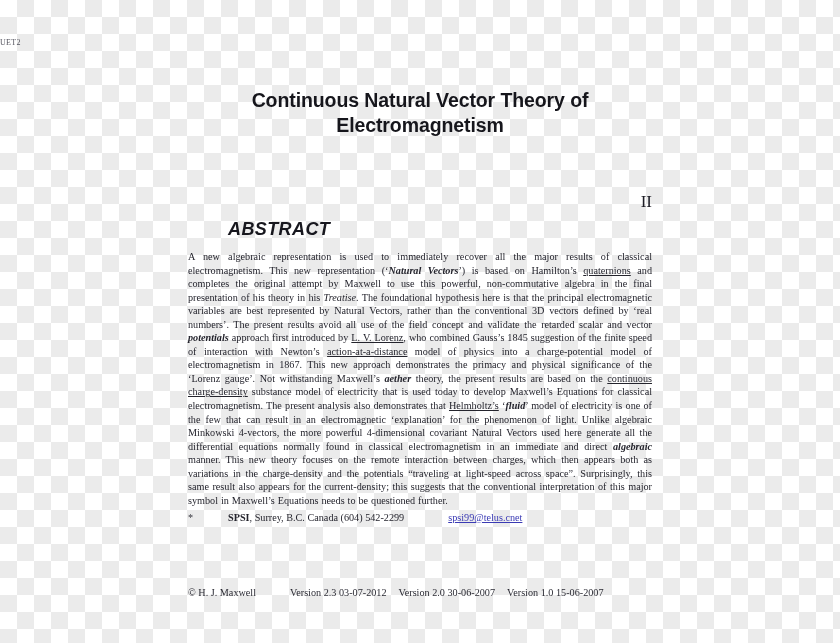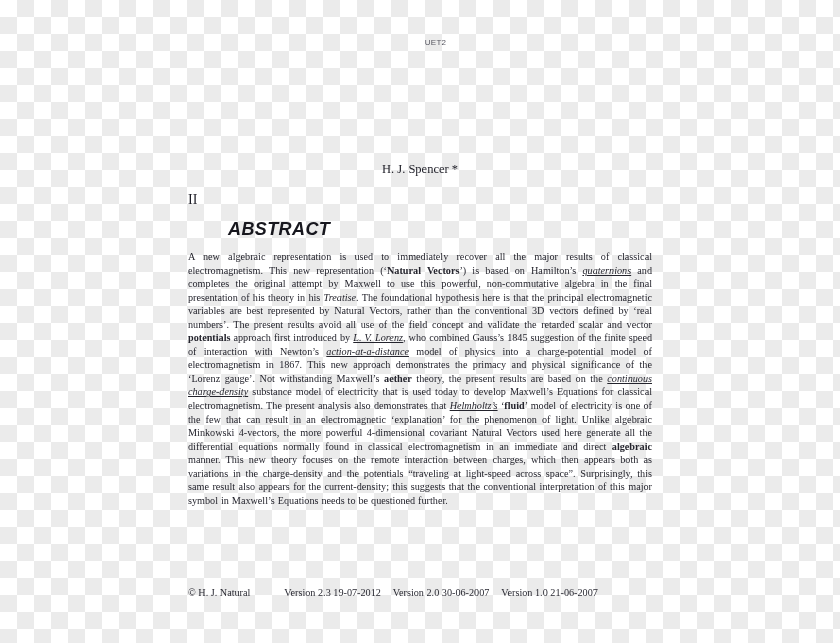--- a/index.html
+++ b/index.html
@@ -28,26 +28,25 @@
     top: 0;
     width: 840px;
     height: 643px;
   }
 
   .running-head {
     position: absolute;
     left: 0;
     right: 0;
     top: 38px;
-    text-align: center;
-    font-family: Liberation Sans, sans-serif;
+    text-align: left;
+    font-family: Liberation Serif, serif;
     font-size: 8px;
     letter-spacing: 0.3px;
     color: #55555f;
-    margin-left: 31px;
   }
 
   .doc-title {
     position: absolute;
     left: 188px;
     width: 464px;
     top: 88px;
     text-align: center;
     font-family: "Liberation Sans", "DejaVu Sans", sans-serif;
     font-weight: bold;
@@ -65,22 +64,22 @@
     text-align: center;
     font-size: 12.5px;
     color: #1d1d26;
   }
 
   .section-numeral {
     position: absolute;
     left: 188px;
     width: 464px;
     top: 192px;
-    text-align: left;
-    font-size: 14px;
+    text-align: right;
+    font-size: 17px;
     color: #1d1d26;
   }
 
   .abstract-heading {
     position: absolute;
     left: 228px;
     top: 219px;
     font-family: "Liberation Sans", "DejaVu Sans", sans-serif;
     font-weight: bold;
     font-style: italic;
@@ -96,23 +95,23 @@
     width: 464px;
     text-align: justify;
     text-justify: inter-word;
     font-size: 10.2px;
     line-height: 13.55px;
     color: #24242d;
     word-spacing: 0.4px;
   }
   .abstract-body p { margin: 0; }
 
-  .abstract-body b { font-weight: bold; }
+  .abstract-body b { font-weight: bold; font-style: italic; }
   .abstract-body i { font-style: italic; }
-  .abstract-body u { text-decoration: underline; text-underline-offset: 1px; font-style: italic; }
+  .abstract-body u { text-decoration: underline; text-underline-offset: 1px; }
 
   .footnote {
     position: absolute;
     left: 188px;
     top: 512px;
     width: 464px;
     font-size: 10.2px;
     color: #24242d;
     white-space: nowrap;
   }
@@ -151,31 +150,34 @@
   .footer .ft-ver { display: inline-block; }
   .footer .ft-sep { display: inline-block; width: 12px; }
 </style>
 </head>
 <body>
 
 <div id="page">
 
   <div class="running-head">UET2</div>
 
+  <div class="doc-title">Continuous Natural Vector Theory of Electromagnetism</div>
 
-  <div class="author">H. J. Spencer *</div>
 
   <div class="section-numeral">II</div>
 
   <div class="abstract-heading">ABSTRACT</div>
 
   <div class="abstract-body">
     <p><span>A new algebraic representation is used to immediately recover all the major results of classical electromagnetism. This new representation (‘</span><b>Natural Vectors</b><span>’) is based on Hamilton’s </span><u>quaternions</u><span> and completes the original attempt by Maxwell to use this powerful, non-commutative algebra in the final presentation of his theory in his </span><i>Treatise</i><span>.  The foundational hypothesis here is that the principal electromagnetic variables are best represented by Natural Vectors, rather than the conventional 3D vectors defined by ‘real numbers’.  The present results avoid all use of the field concept and validate the retarded scalar and vector </span><b>potentials</b><span> approach first introduced by </span><u>L. V. Lorenz</u><span>, who combined Gauss’s 1845 suggestion of the finite speed of interaction with Newton’s </span><u>action-at-a-distance</u><span> model of physics into a charge-potential model of electromagnetism in 1867.  This new approach demonstrates the primacy and physical significance of the ‘Lorenz gauge’.  Not withstanding Maxwell’s </span><b>aether</b><span> theory, the present results are based on the </span><u>continuous charge-density</u><span> substance model of electricity that is used today to develop Maxwell’s Equations for classical electromagnetism.  The present analysis also demonstrates that </span><u>Helmholtz’s</u><span> ‘</span><b>fluid</b><span>’ model of electricity is one of the few that can result in an electromagnetic ‘explanation’ for the phenomenon of light.  Unlike algebraic Minkowski 4-vectors, the more powerful 4-dimensional covariant Natural Vectors used here generate all the differential equations normally found in classical electromagnetism in an immediate and direct </span><b>algebraic</b><span> manner.  This new theory focuses on the remote interaction between charges, which then appears both as variations in the charge-density and the potentials “traveling at light-speed across space”.  Surprisingly, this same result also appears for the current-density; this suggests that the conventional interpretation of this major symbol in Maxwell’s Equations needs to be questioned further.</span></p>
   </div>
 
+  <div class="footnote">
+    <span class="fn-mark">*</span><span class="fn-org">SPSI</span><span class="fn-addr">, Surrey, B.C.  Canada (604) 542-2299</span><span class="fn-gap"></span><a class="fn-email" href="#">spsi99@telus.cnet</a>
+  </div>
 
   <div class="footer-rule"></div>
 
   <div class="footer">
-    <span class="ft-copy">© H. J. Natural</span><span class="ft-gap"></span><span class="ft-ver">Version 2.3  19-07-2012</span><span class="ft-sep"></span><span class="ft-ver">Version 2.0  30-06-2007</span><span class="ft-sep"></span><span class="ft-ver">Version 1.0  21-06-2007</span>
+    <span class="ft-copy">© H. J. Maxwell</span><span class="ft-gap"></span><span class="ft-ver">Version 2.3  03-07-2012</span><span class="ft-sep"></span><span class="ft-ver">Version 2.0  30-06-2007</span><span class="ft-sep"></span><span class="ft-ver">Version 1.0  15-06-2007</span>
   </div>
 
 </div>
 
 </body></html>

